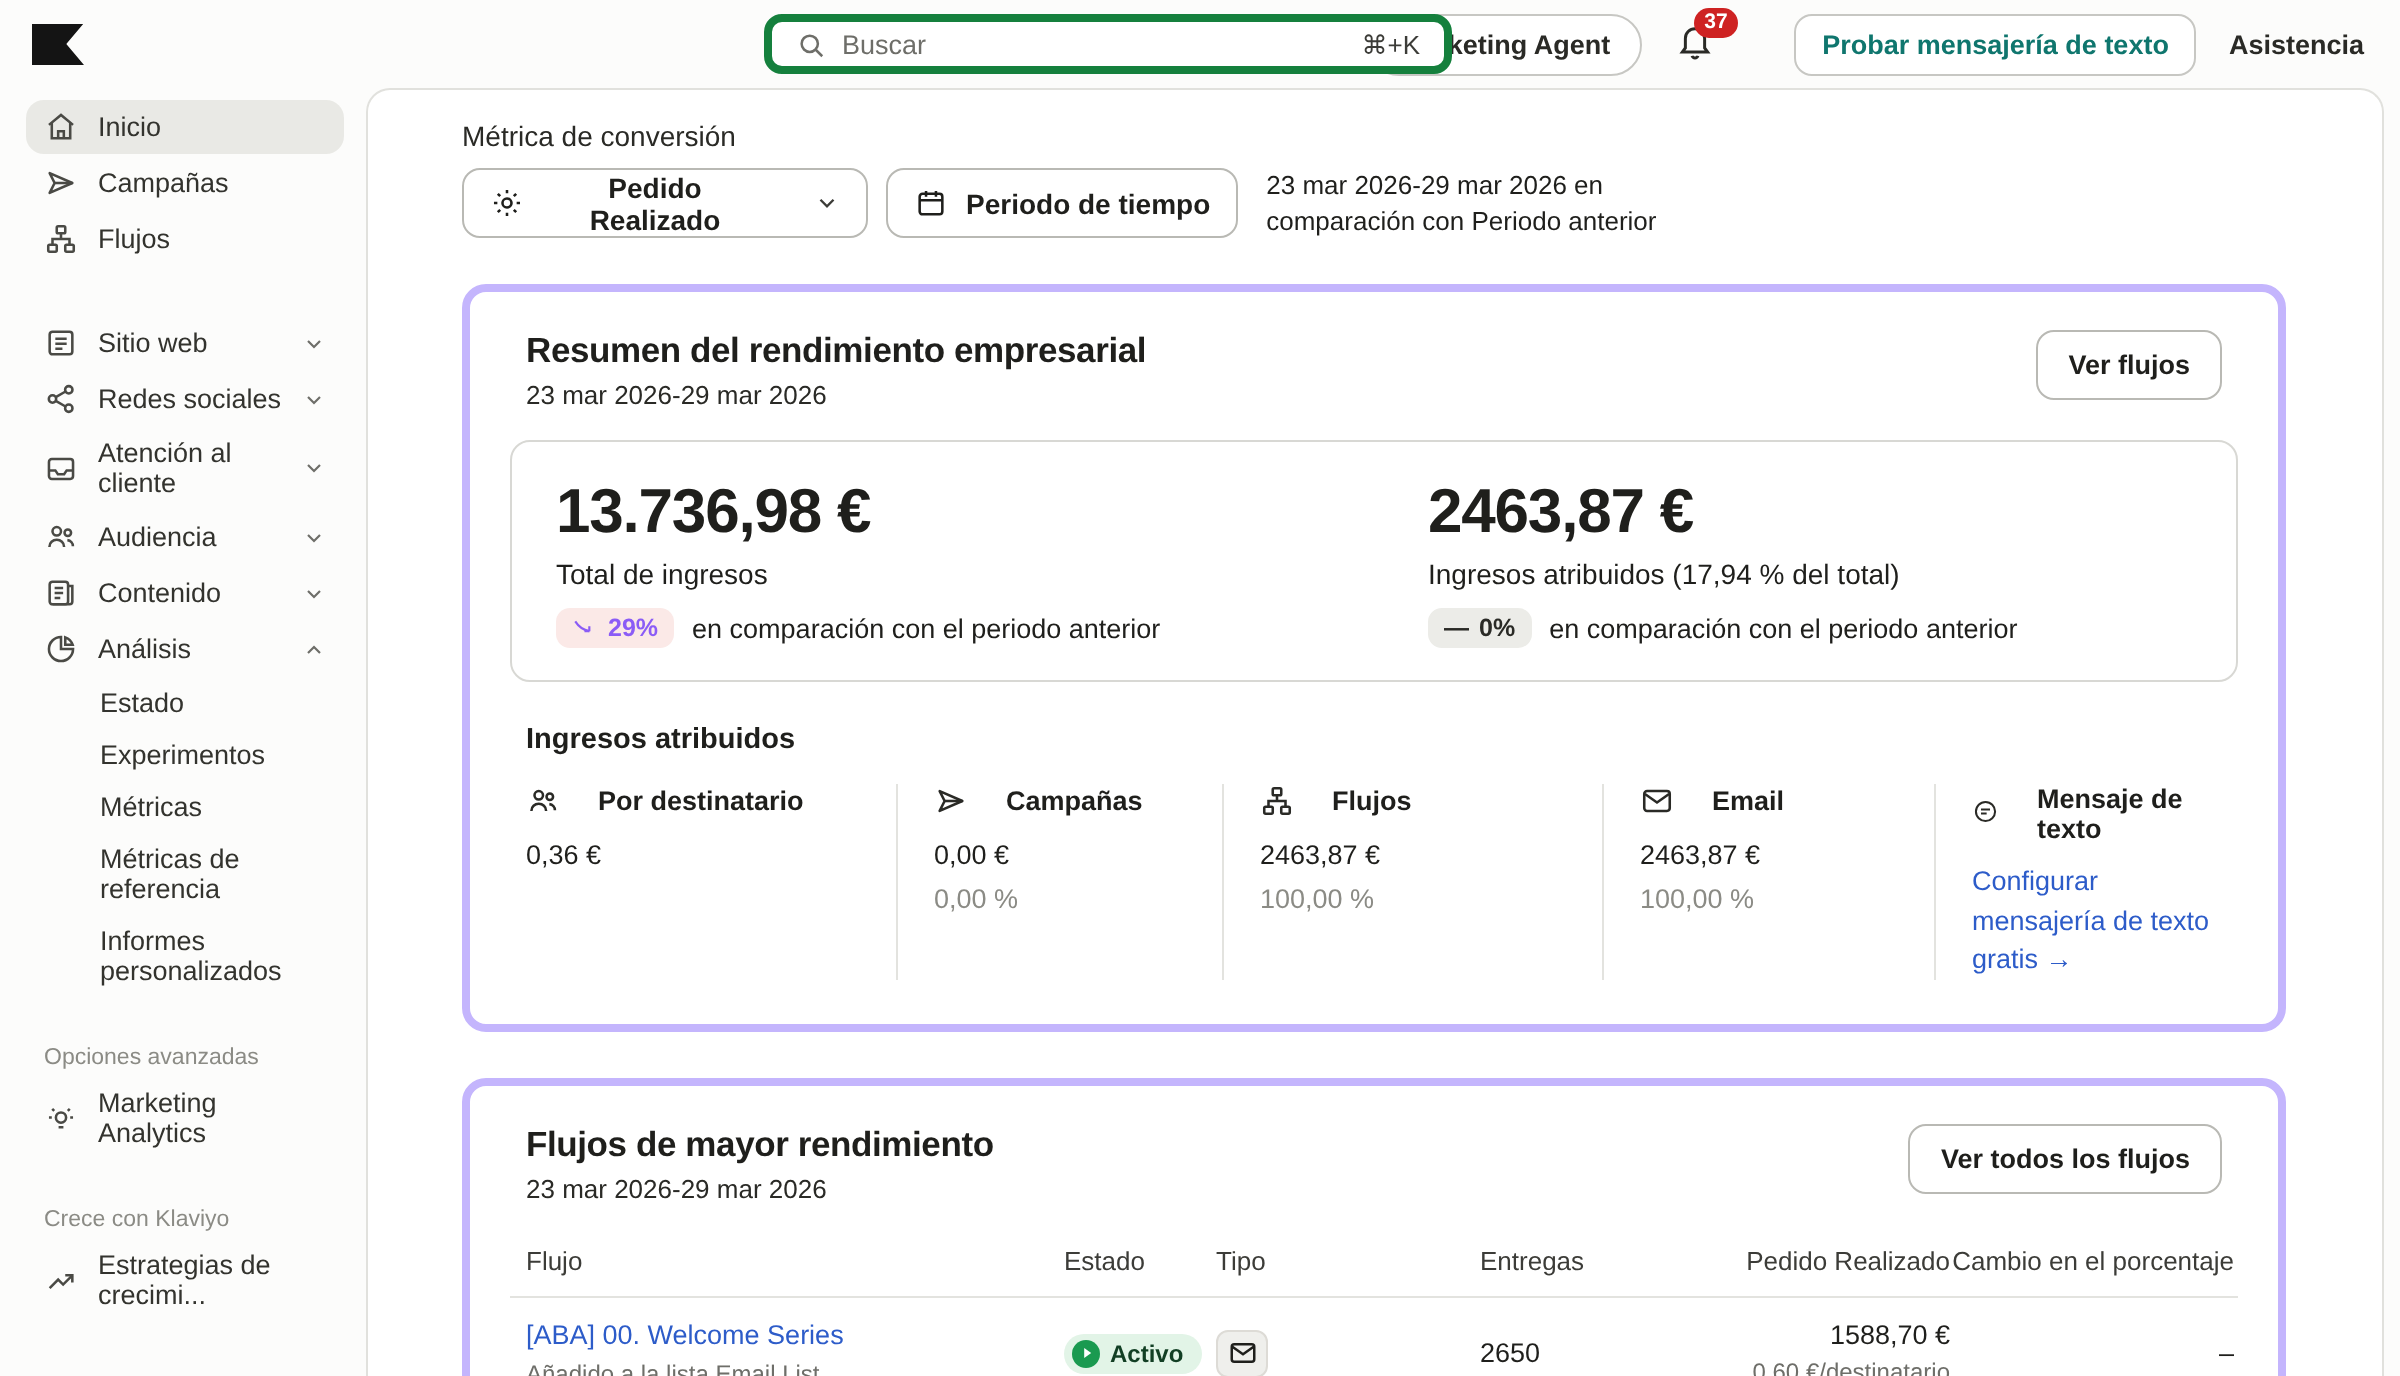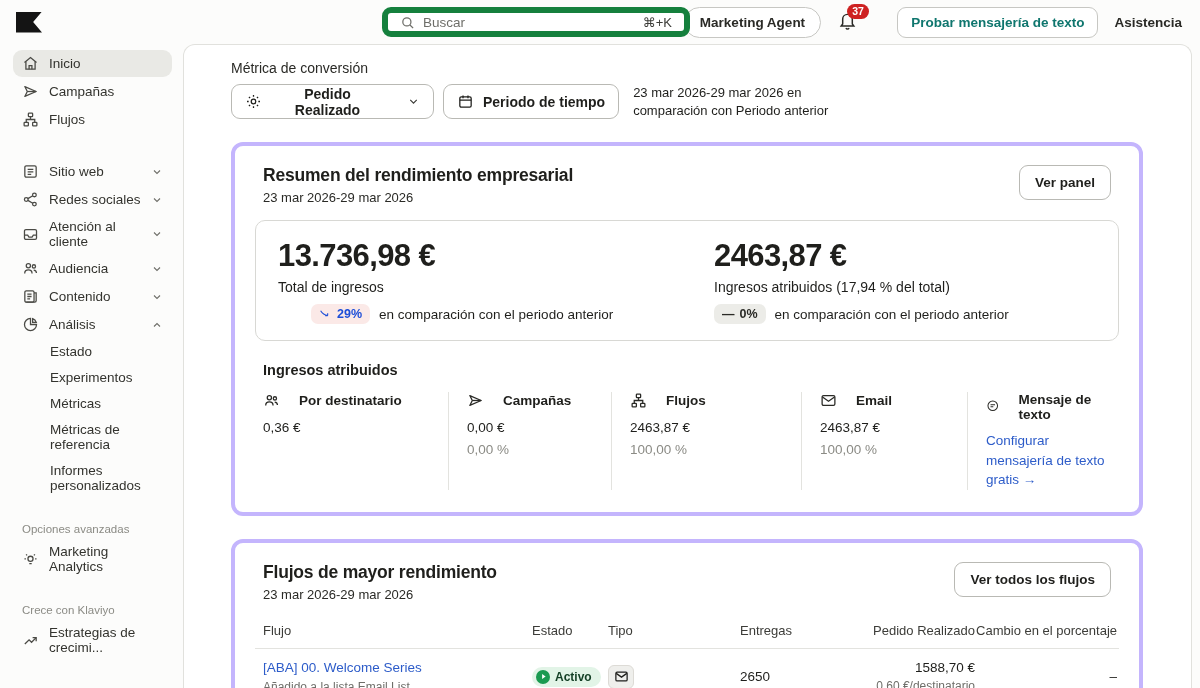--- a/index.html
+++ b/index.html
@@ -7,22 +7,22 @@
   body {
     width:1200px; height:688px; overflow:hidden;
     font-family:"Liberation Sans", sans-serif;
     background:#fcfcfb; color:#1f1f1c; font-size:13.5px;
   }
   svg { display:block; }
 
   
   .topbar { height:44px; display:flex; align-items:center; padding:0 18px 0 16px; position:relative; }
   .logo { width:26px; height:21px; background:#141414; clip-path:polygon(0 0,100% 0,66% 50%,100% 100%,0 100%); cursor:pointer; }
-  .search { position:absolute; left:382px; top:7px; width:308px; height:30px;
-    border:6px solid #15803d; border-radius:9px; background:#fff;
+  .search { position:absolute; left:382px; top:7px; width:344px; height:30px;
+    border:4px solid #15803d; border-radius:9px; background:#fff;
     display:flex; align-items:center; gap:8px; padding:0 12px; color:#6e6e69; }
   .search .ph { font-size:13.5px; }
   .search .kbd { margin-left:auto; color:#3c3c38; font-size:13px; }
   .top-right { margin-left:auto; display:flex; align-items:center; gap:16px; }
   .pill-btn { border:1px solid #c7c7c3; background:#fff; border-radius:17px; padding:7px 15px;
     font-size:13.5px; font-weight:700; color:#2a2a26; cursor:pointer; }
   .rect-btn { border:1px solid #c7c7c3; background:#fff; border-radius:9px; padding:7px 13px;
     font-size:13.5px; font-weight:700; color:#0f766e; cursor:pointer;margin-left:20px; }
   .bell-wrap { position:relative; width:24px; height:24px; color:#2a2a26; cursor:pointer; }
   .bell-badge { position:absolute; top:-6px; left:10px; background:#ce2222; color:#fff;
@@ -61,21 +61,21 @@
   .card-sub { font-size:13px; color:#2a2a26; margin-top:4px; }
   .card-btn { margin-left:auto; border:1px solid #b9b9b4; background:#fff; border-radius:9px;
     padding:9px 15px; font-size:13.5px; font-weight:700; color:#1f1f1c; cursor:pointer; }
 
   .metrics-box { border:1px solid #d8d8d4; border-radius:10px; margin-top:15px; padding:17px 22px 16px; display:flex; }
   .metric-col1 { width:436px; flex:none; }
   .big-number { font-size:31px; font-weight:700; letter-spacing:-0.6px; }
   .metric-label { font-size:14px; margin-top:5px; }
   .change-row { display:flex; align-items:center; gap:9px; margin-top:9px; font-size:13.5px; }
   .badge { display:inline-flex; align-items:center; gap:5px; border-radius:7px; padding:3px 8px; font-size:12.5px; font-weight:700; }
-  .badge.down { background:#fbe9e7; color:#1d4ed8;margin-left:33px; }
+  .badge.down { background:#fbe9e7; color:#8b5cf6; }
   .badge.flat { background:#ececE8; color:#2a2a26; }
 
   .attr-heading { font-size:14.5px; font-weight:700; margin:21px 0 0 8px; }
   .attr-row { display:flex; margin-top:14px; padding-left:8px; }
   .attr-col { padding-right:14px; }
   .attr-col + .attr-col { border-left:1px solid #e3e3df; padding-left:18px; }
   .c1 { width:185px; } .c2 { width:163px; } .c3 { width:190px; } .c4 { width:166px; } .c5 { flex:1; }
   .attr-head { display:flex; align-items:center; gap:19px; font-size:13.5px; font-weight:700; color:#1f1f1c; }
   .attr-head .aicon { width:17px; height:17px; color:#2a2a26; }
   .attr-val { font-size:13.5px; margin-top:11px; }
@@ -326,21 +326,21 @@
       </button>
       <div class="date-note">23 mar 2026-29 mar 2026 en comparación con Periodo anterior</div>
     </div>
 
     <section class="card">
       <div class="card-head" style="padding:0 8px;">
         <div>
           <div class="card-title">Resumen del rendimiento empresarial</div>
           <div class="card-sub">23 mar 2026-29 mar 2026</div>
         </div>
-        <button class="card-btn">Ver panel</button>
+        <button class="card-btn">Ver flujos</button>
       </div>
 
       <div class="metrics-box">
         <div class="metric-col1">
           <div class="big-number">13.736,98 €</div>
           <div class="metric-label">Total de ingresos</div>
           <div class="change-row">
             <span class="badge down">
               <span>
                 <svg width="13" height="13" viewBox="0 0 24 24" fill="none" stroke="currentColor" stroke-width="2">

